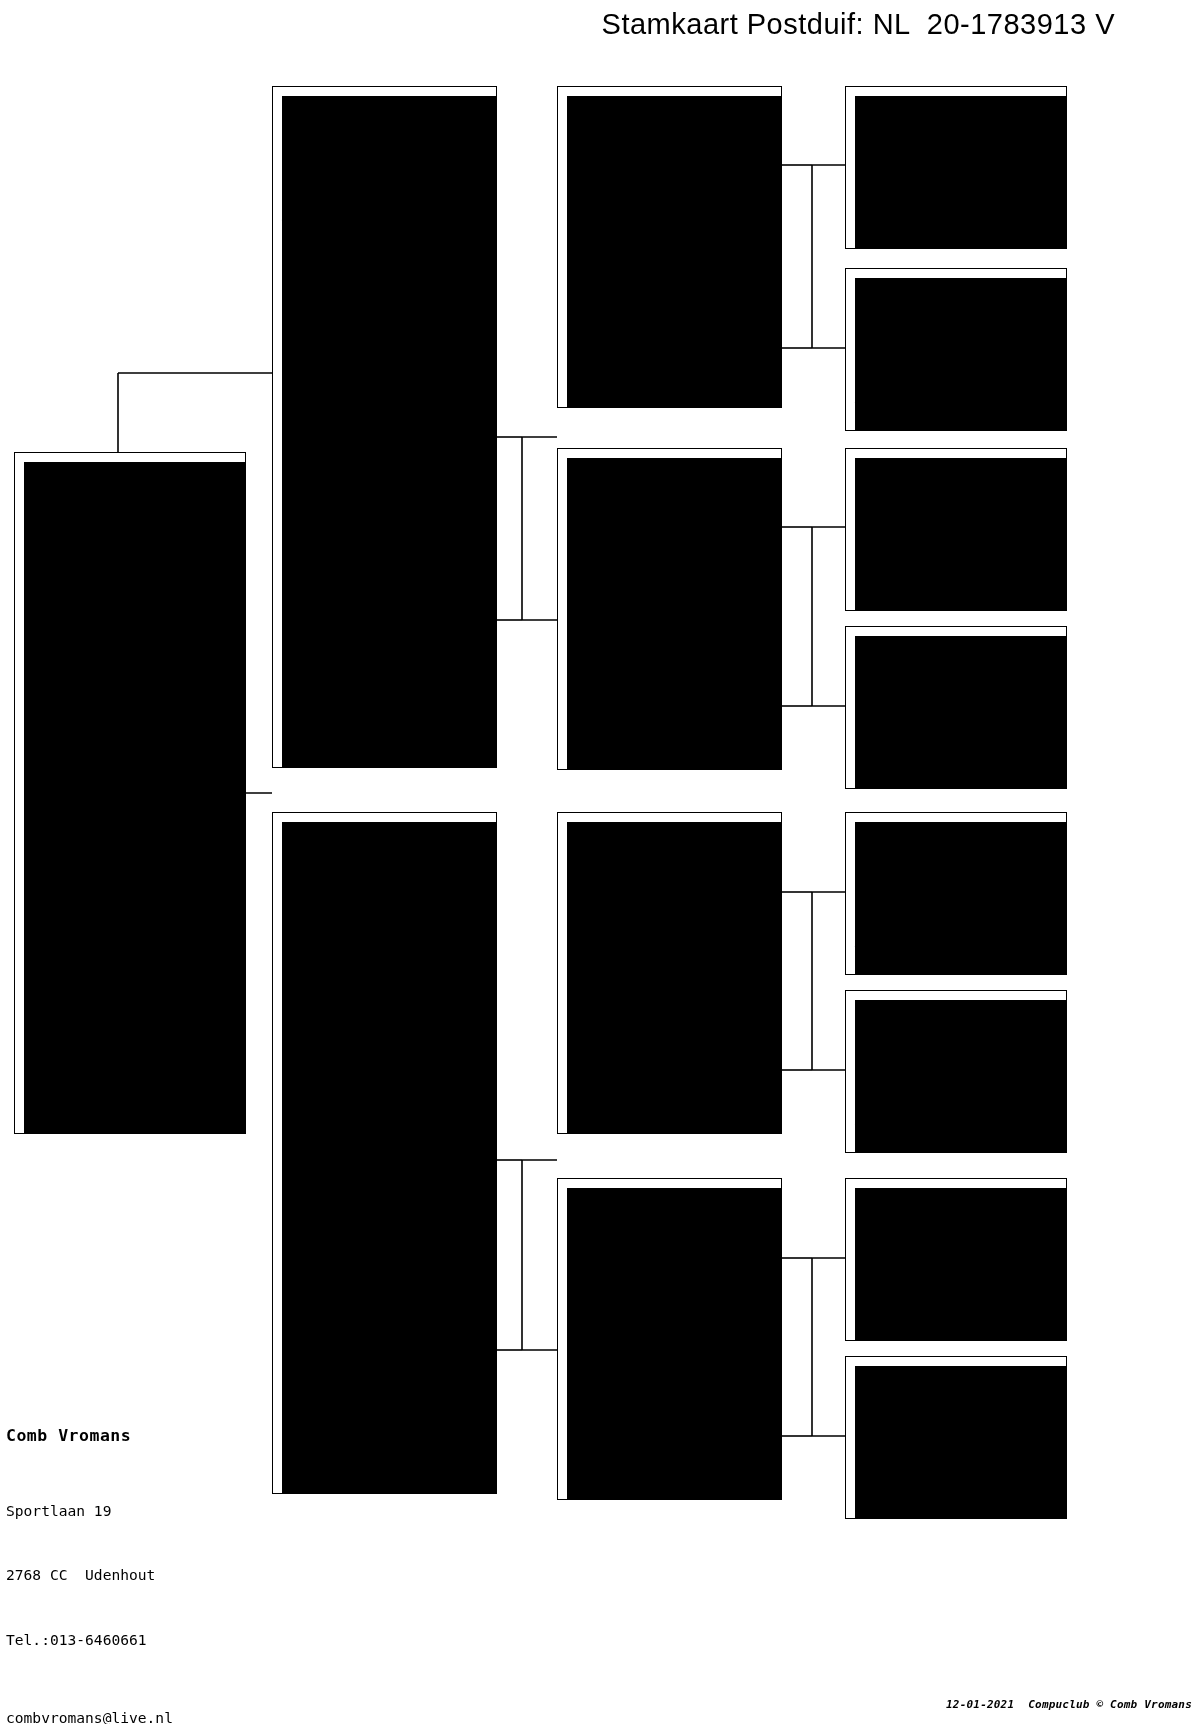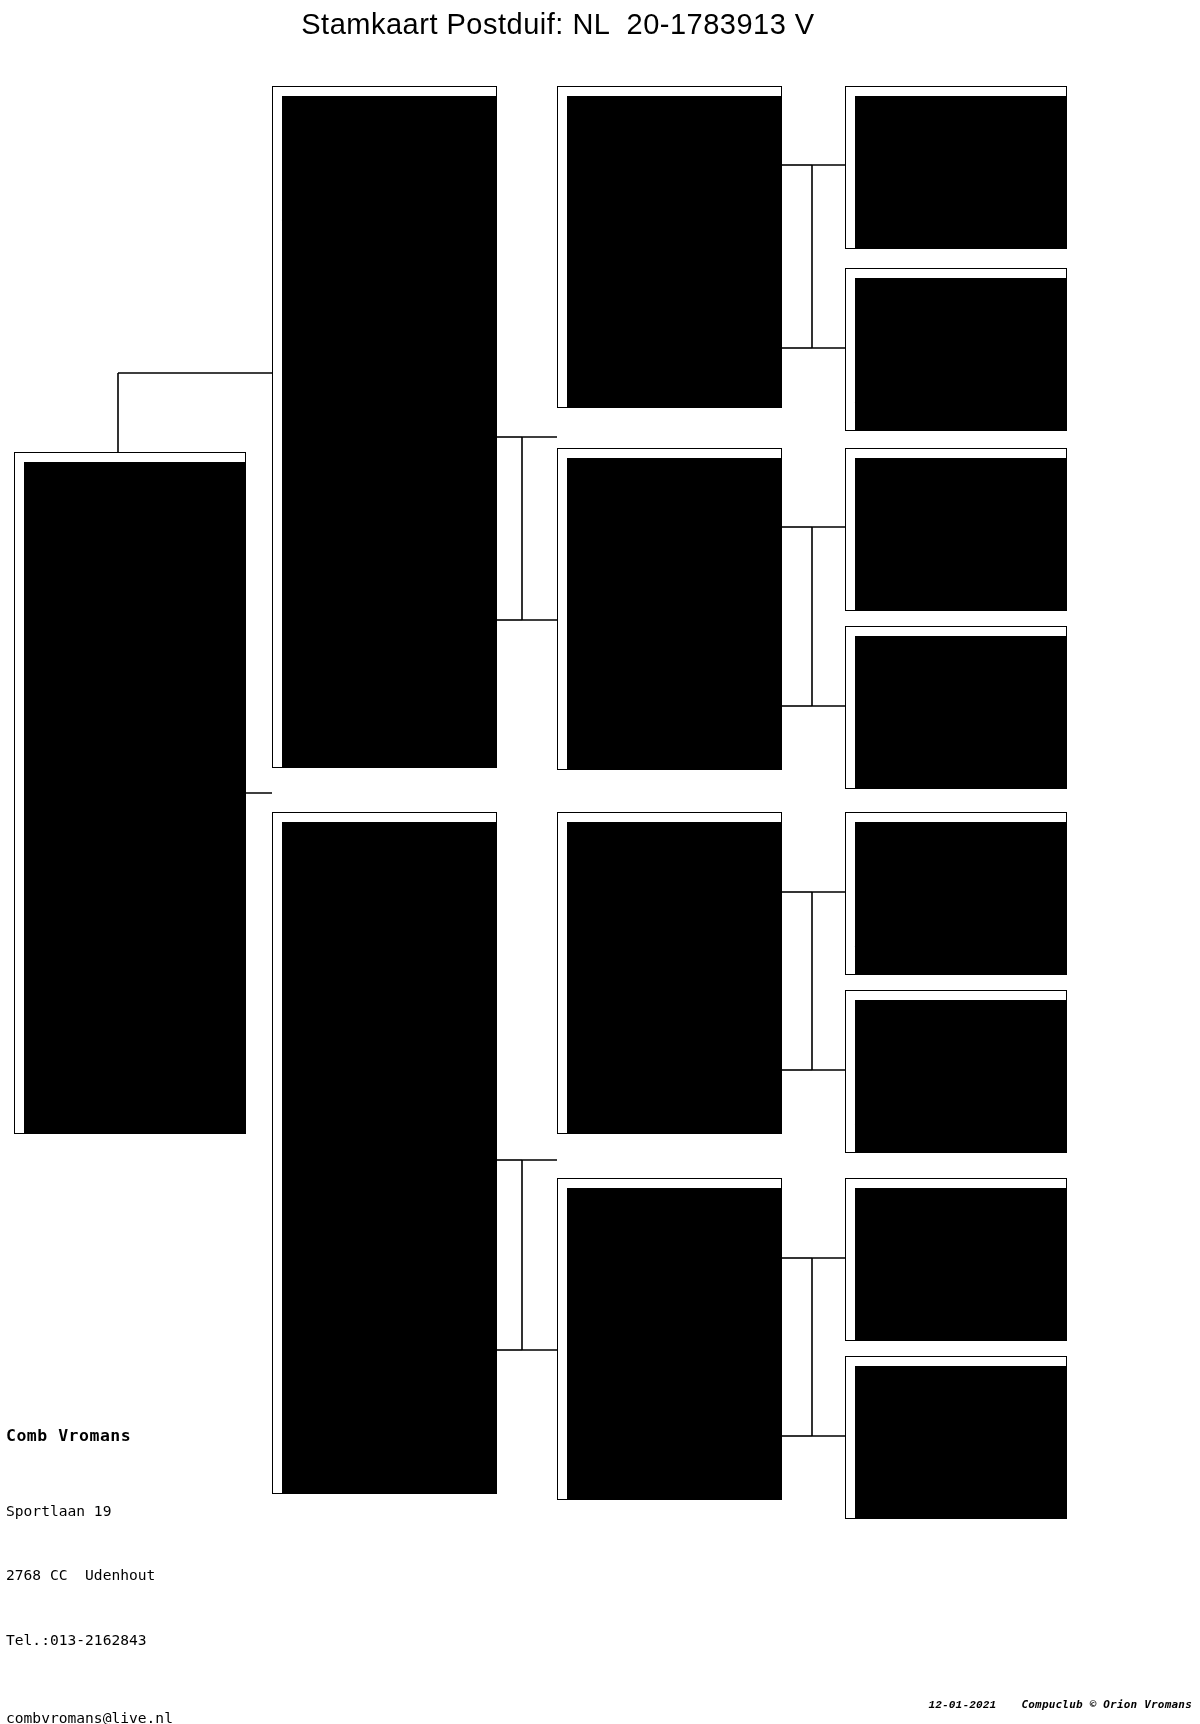--- a/index.html
+++ b/index.html
@@ -11,22 +11,22 @@
     width: 1200px; height: 1724px;
     position: relative;
     font-family: "DejaVu Sans Mono", "Liberation Mono", monospace;
     color: #000000;
     overflow: hidden;
   }
 
   
   #chart-title {
     position: absolute;
-    top: 8px; left: 8px; width: 1100px;
-    text-align: center;
+    top: 8px; left: 15px; width: 1100px;
+    text-align: right;
     font-family: "Liberation Sans", sans-serif;
     font-size: 29px;
     font-weight: 400;
     letter-spacing: 0.5px;
     white-space: pre;
   }
 
   
   #connectors {
     position: absolute;
@@ -113,21 +113,21 @@
   
   #footer-credit {
     position: absolute;
     right: 8px; bottom: 13px;
     font-size: 11px;
     font-style: italic;
     font-weight: 700;
     letter-spacing: 0.2px;
     white-space: pre;
   }
-  #footer-credit .cc-date { margin-right: 25px; font-family: Liberation Mono, monospace; }
+  #footer-credit .cc-date { margin-right: 14px; }
 </style>
 </head>
 <body>
 
 <div id="chart-title">Stamkaart Postduif: NL  20-1783913 V</div>
 
 <svg id="connectors" viewBox="0 0 1200 1724" width="1200" height="1724" xmlns="http://www.w3.org/2000/svg">
   <g fill="none" stroke="#000000" stroke-width="1.6">
 
     <path d="M 118 373 L 118 793 M 118 373 L 272 373 M 118 793 L 272 793"></path>
@@ -371,17 +371,17 @@
   <span class="ring">NL   13-1756081 V</span>
   <span class="nick">dochter Orion\Silvie</span>
   
   
 </div>
 
 <div id="breeder-block">
   <span class="breeder-name">Comb Vromans</span>
   <span class="addr">Sportlaan 19</span>
   <span class="addr">2768 CC  Udenhout</span>
-  <span class="addr">Tel.:013-2162843</span>
+  <span class="addr">Tel.:013-6460661</span>
   <span class="email">combvromans@live.nl</span>
 </div>
 
-<div id="footer-credit"><span class="cc-date">12-01-2021</span><span>Compuclub © Orion Vromans</span></div>
+<div id="footer-credit"><span class="cc-date">12-01-2021</span><span>Compuclub © Comb Vromans</span></div>
 
 </body></html>

